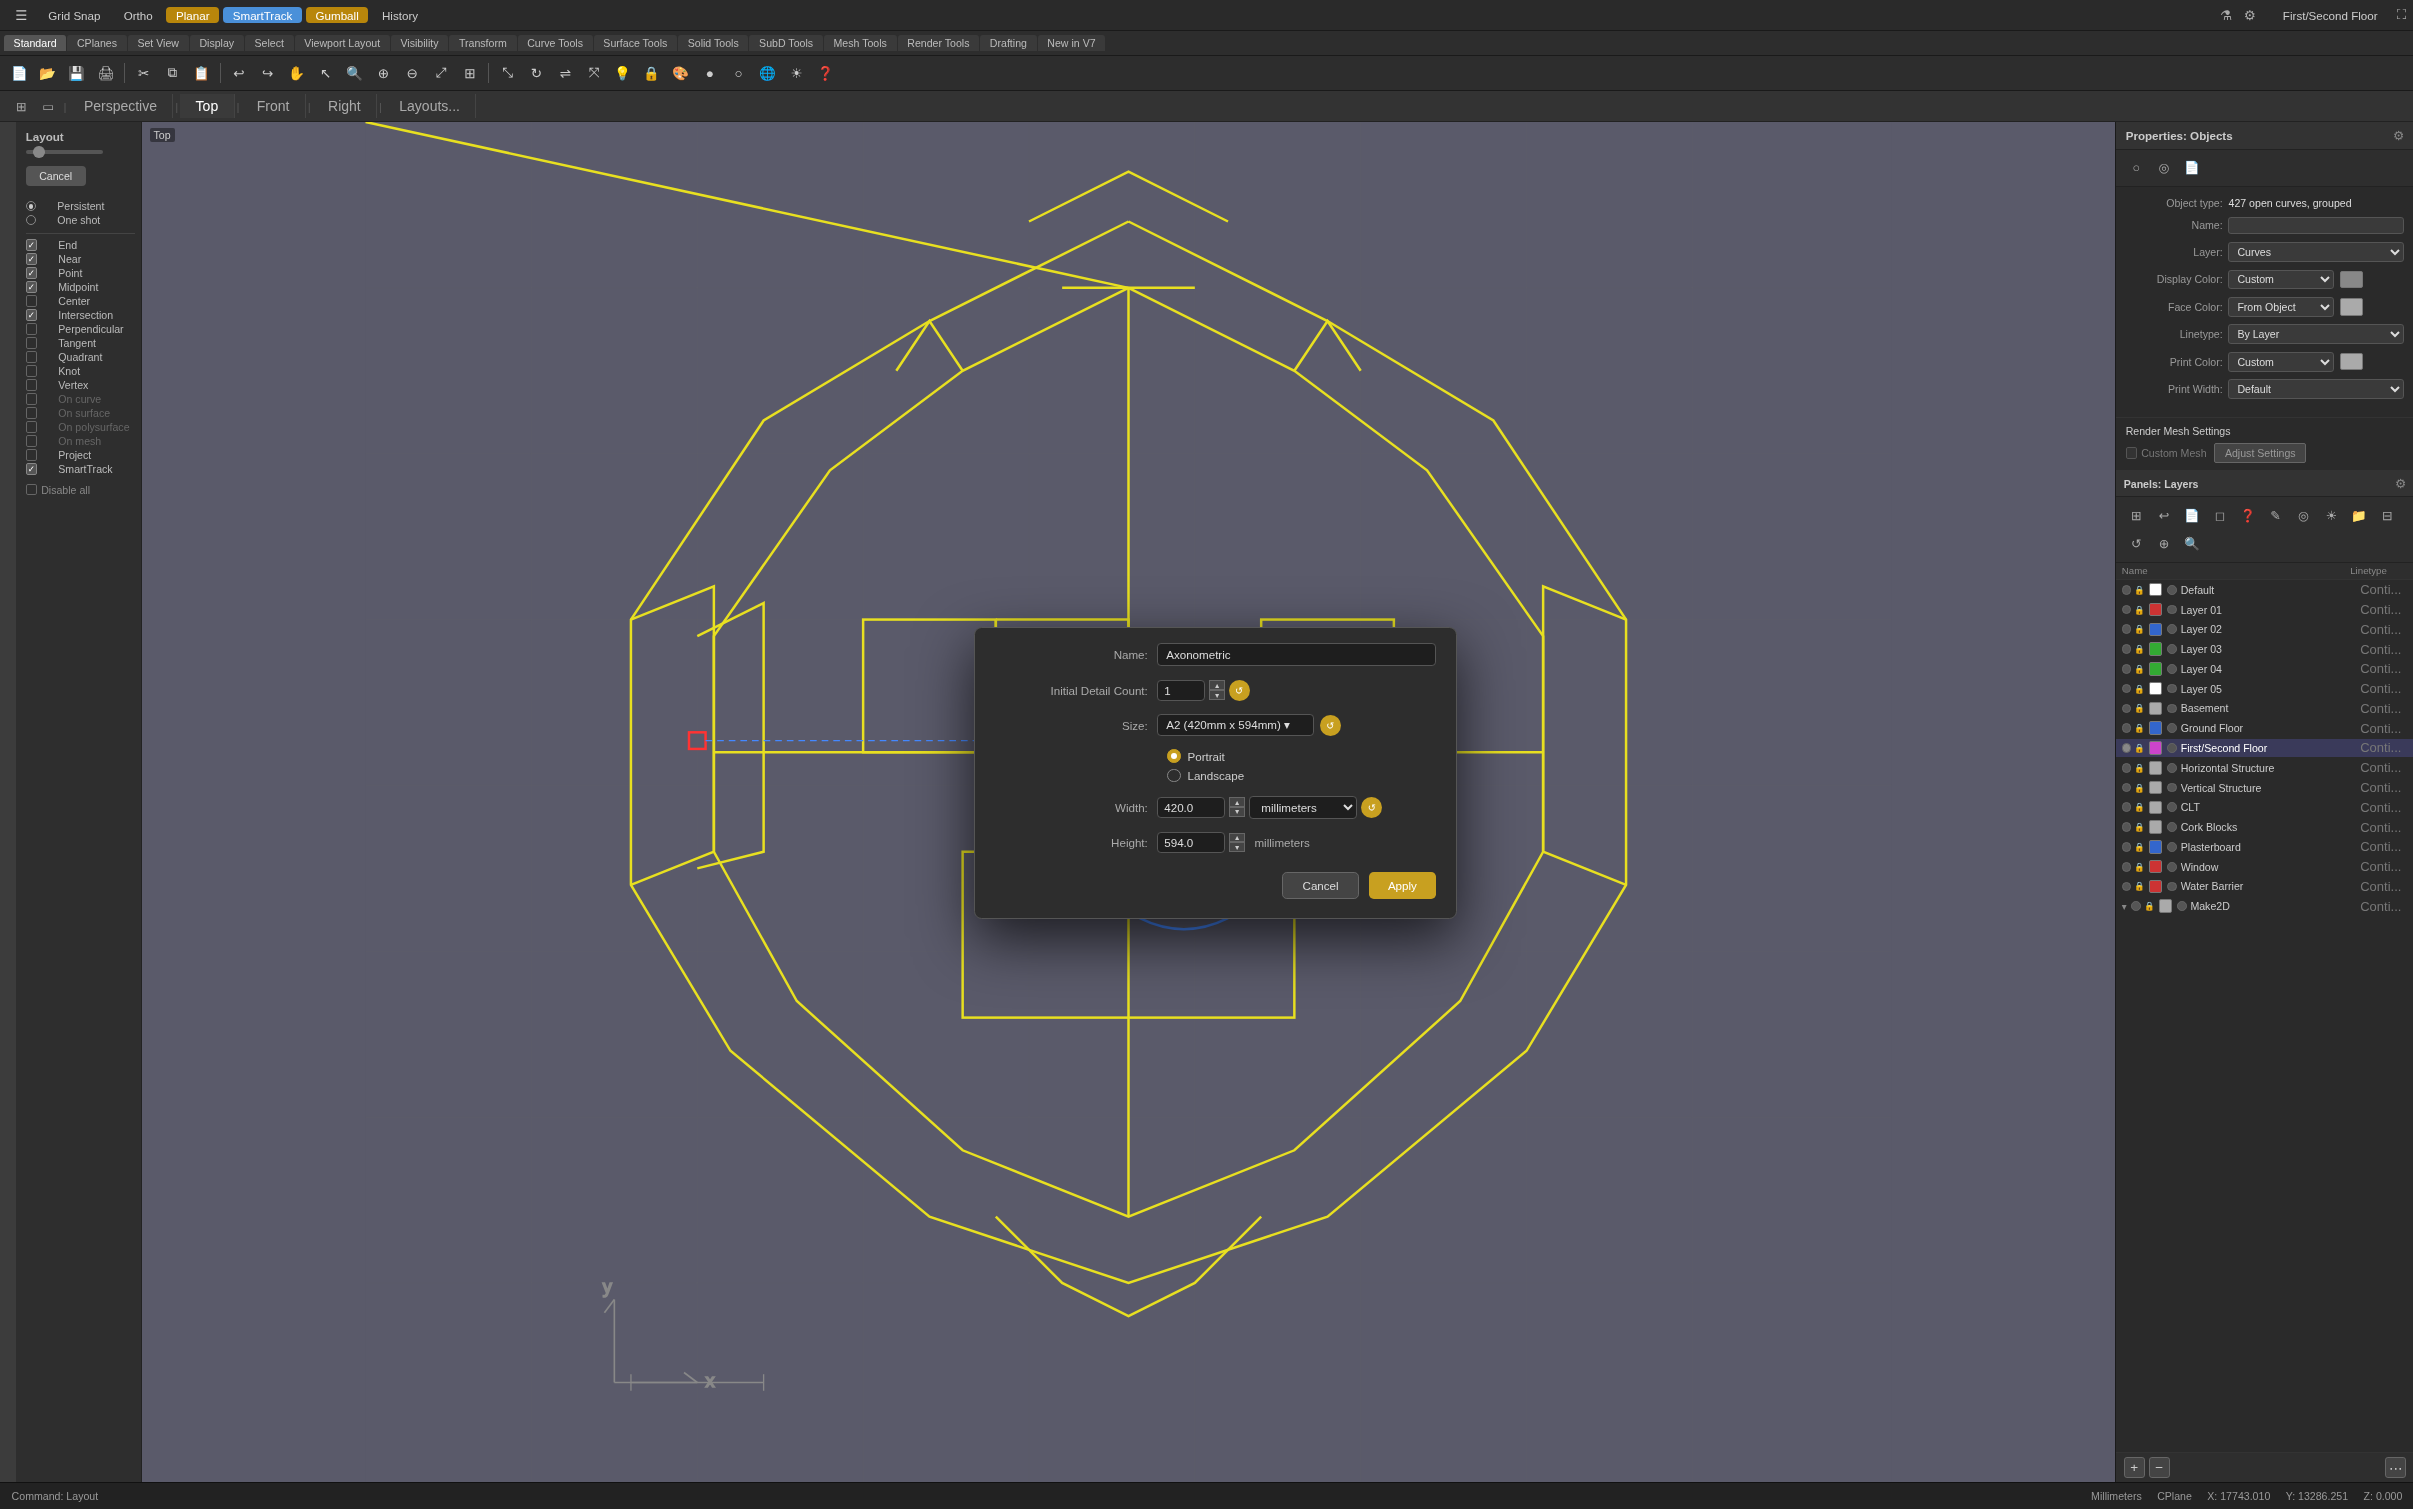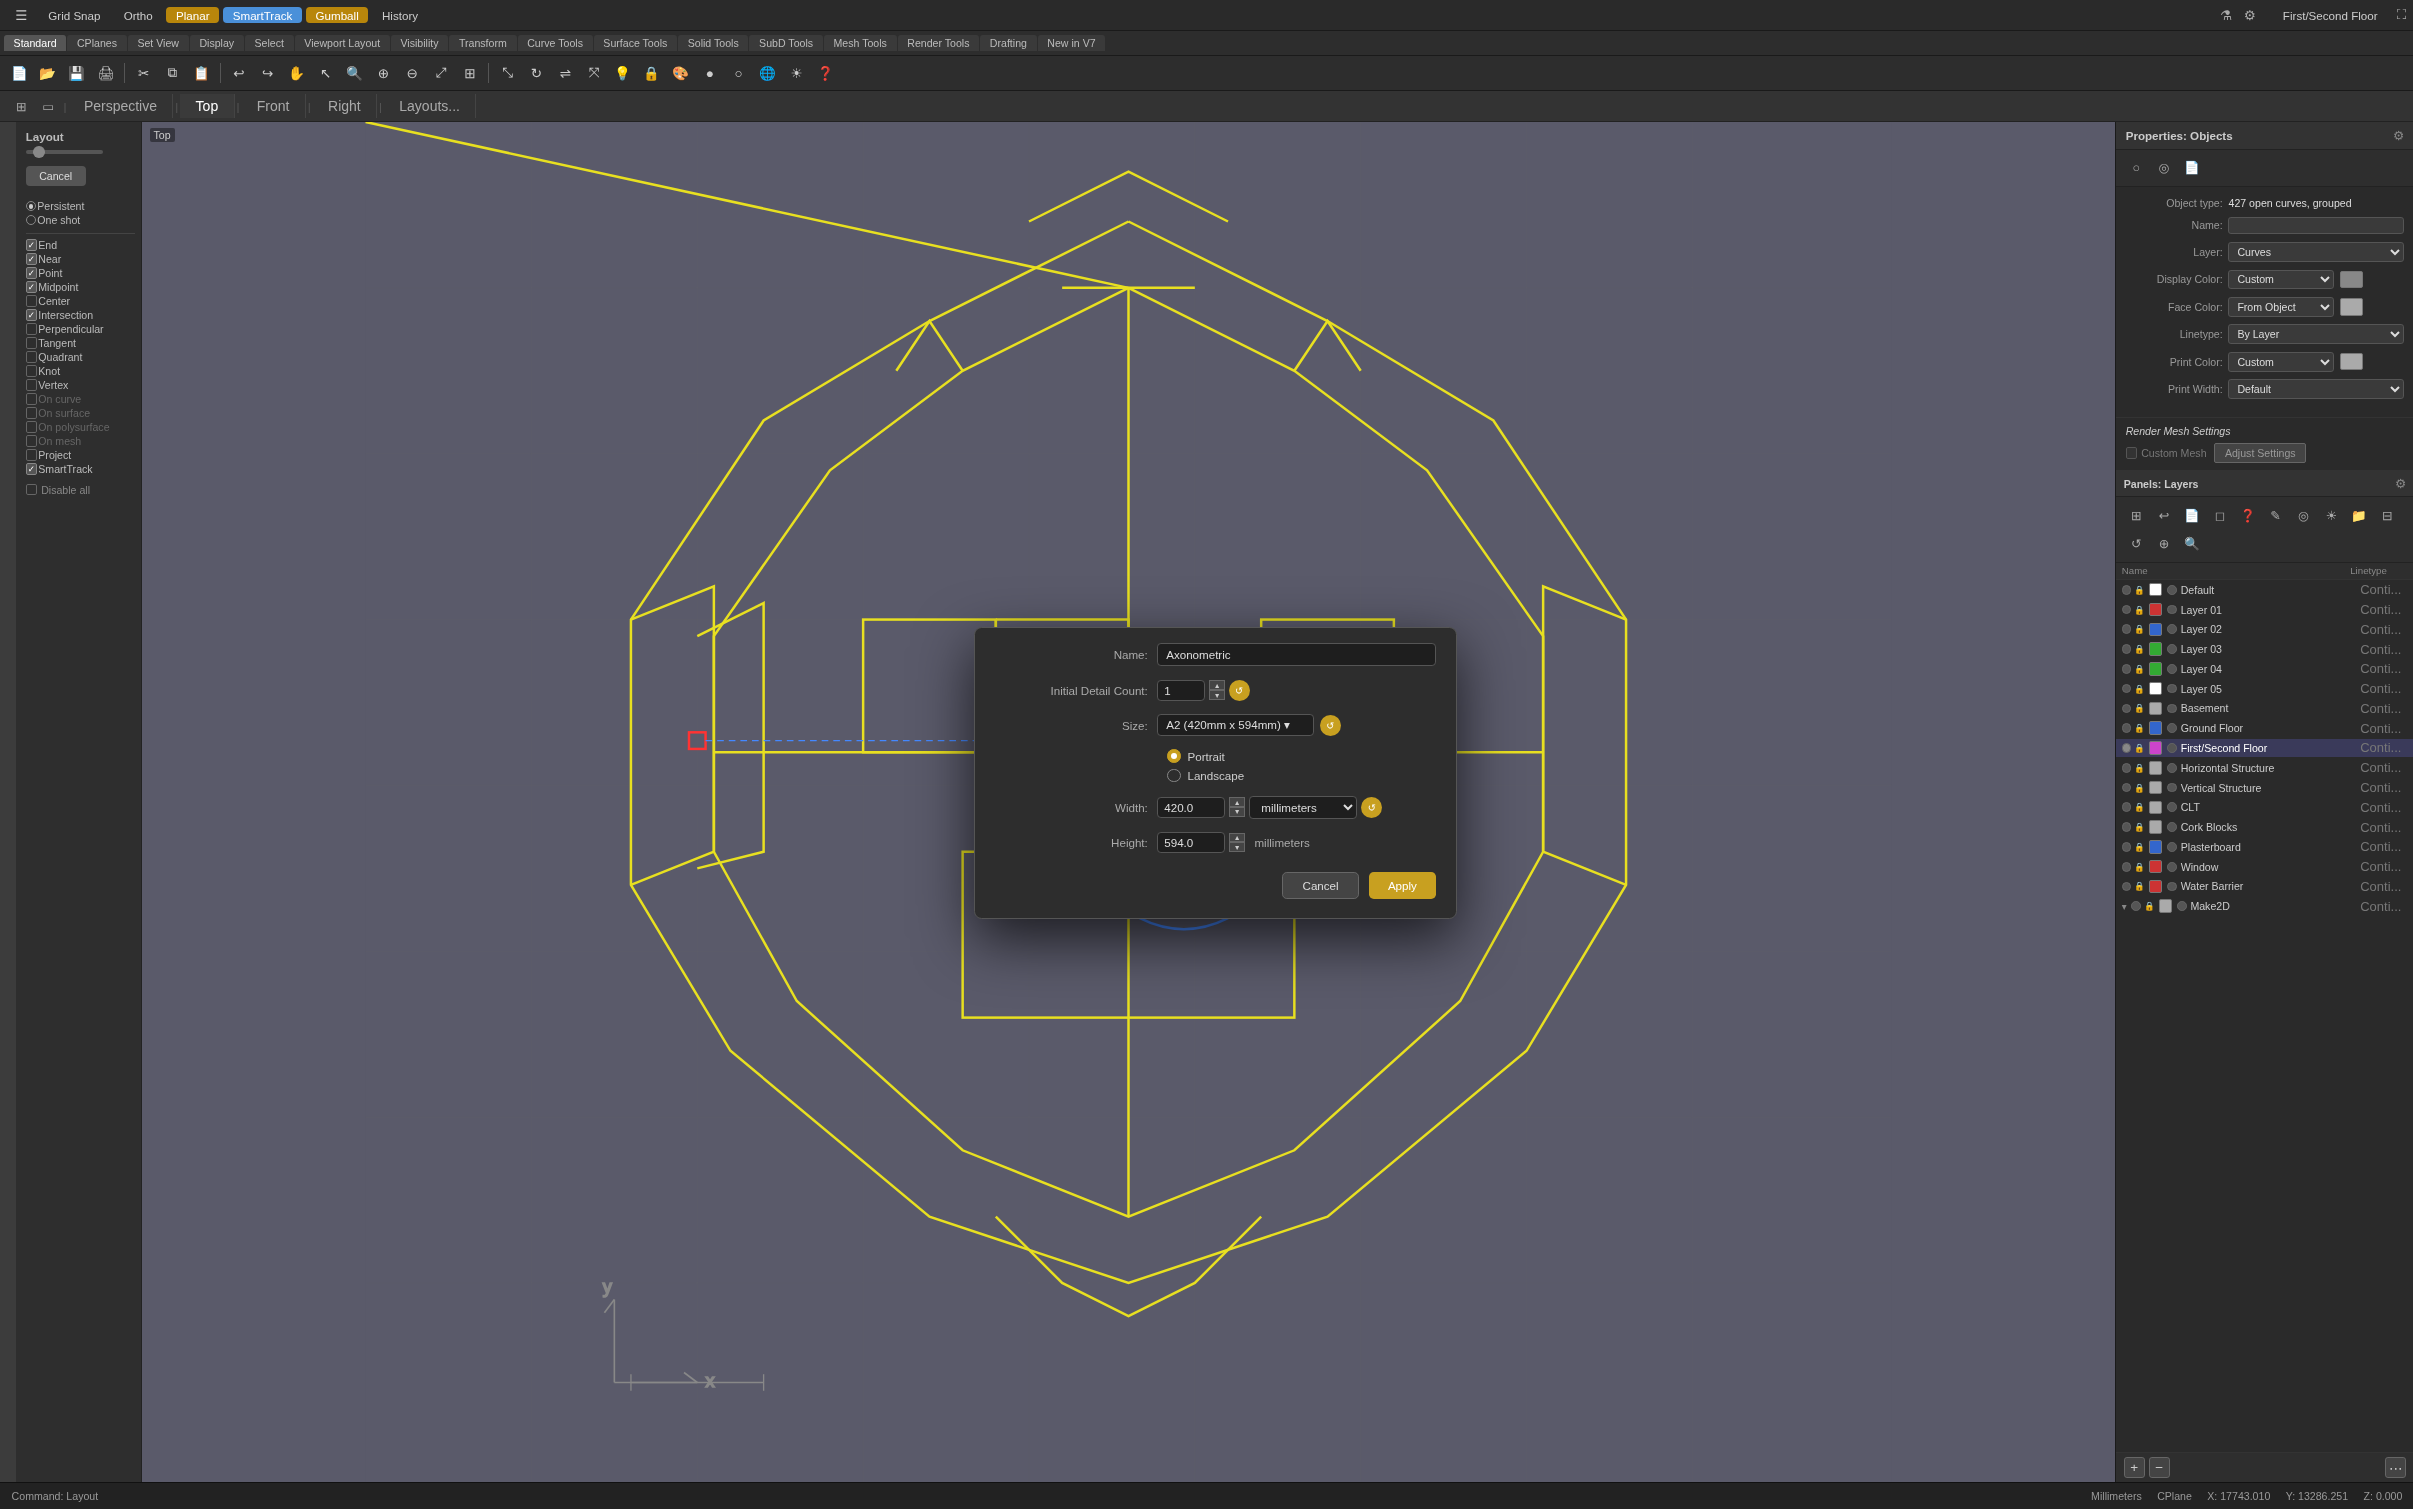--- a/index.html
+++ b/index.html
@@ -185,21 +185,21 @@
       border-radius: 3.9px;
       padding: 3.9px 13.5px;
       margin-bottom: 13.5px;
       margin-left: 3.9px;
       cursor: pointer;
       font-size: 10.6px;
     }
     .snap-item {
       display: flex;
       align-items: center;
-      gap: 1px;
+      gap: 21px;
       padding: 1px 0 1px 3.9px;
       font-size: 10.6px;
       color: #bbb;
     }
     .snap-item.disabled { color: #666; }
     .snap-check {
       width: 11.6px;
       height: 11.6px;
       border: 1px solid #666;
       border-radius: 1.9px;
@@ -561,21 +561,20 @@
       padding: 1.9px 5.8px;
     }
     .render-mesh-section {
       padding: 7.7px 9.7px;
       border-bottom: 1px solid #333;
     }
     .render-mesh-title {
       color: #ccc;
       font-size: 10.6px;
       margin-bottom: 5.8px;
-      font-style: italic;
     }
     .render-btn {
       background: #444;
       border: 1px solid #666;
       border-radius: 2px;
       color: #999;
       font-size: 10.6px;
       padding: 2.9px 9.7px;
       cursor: pointer;
     }

